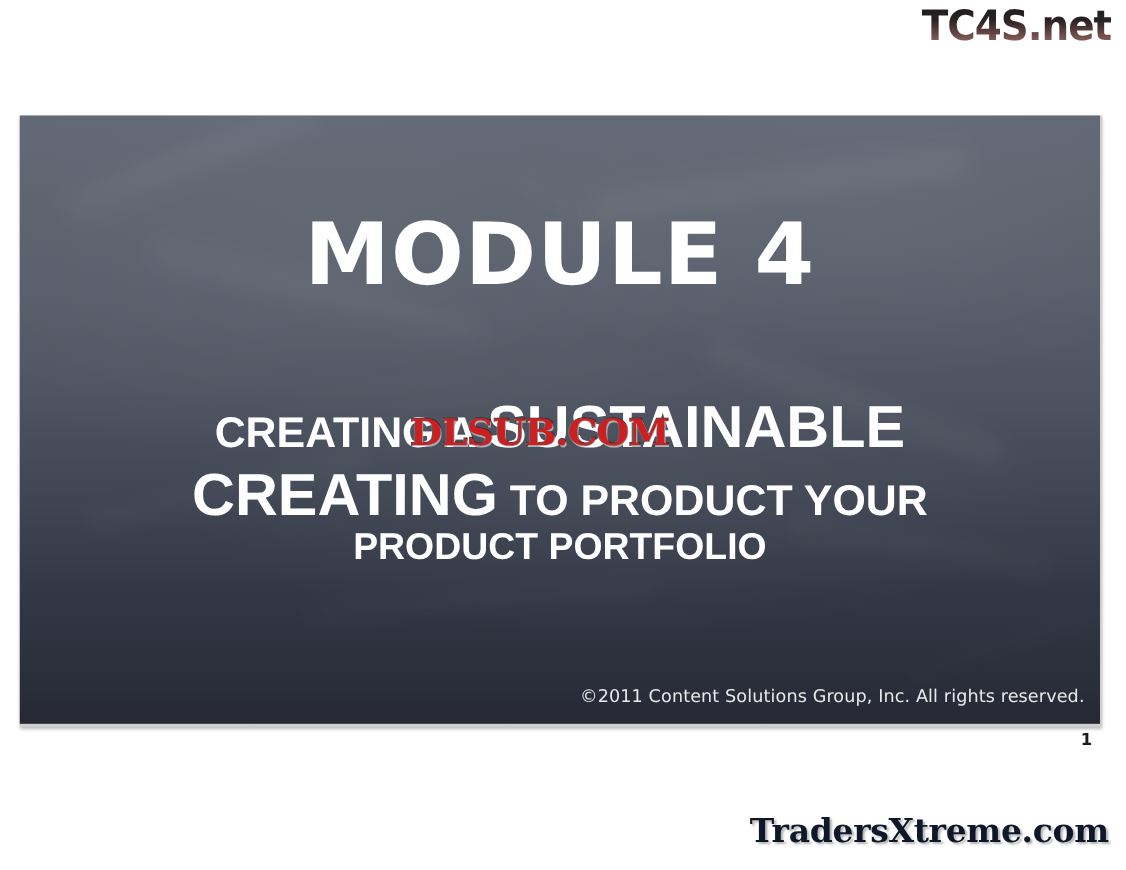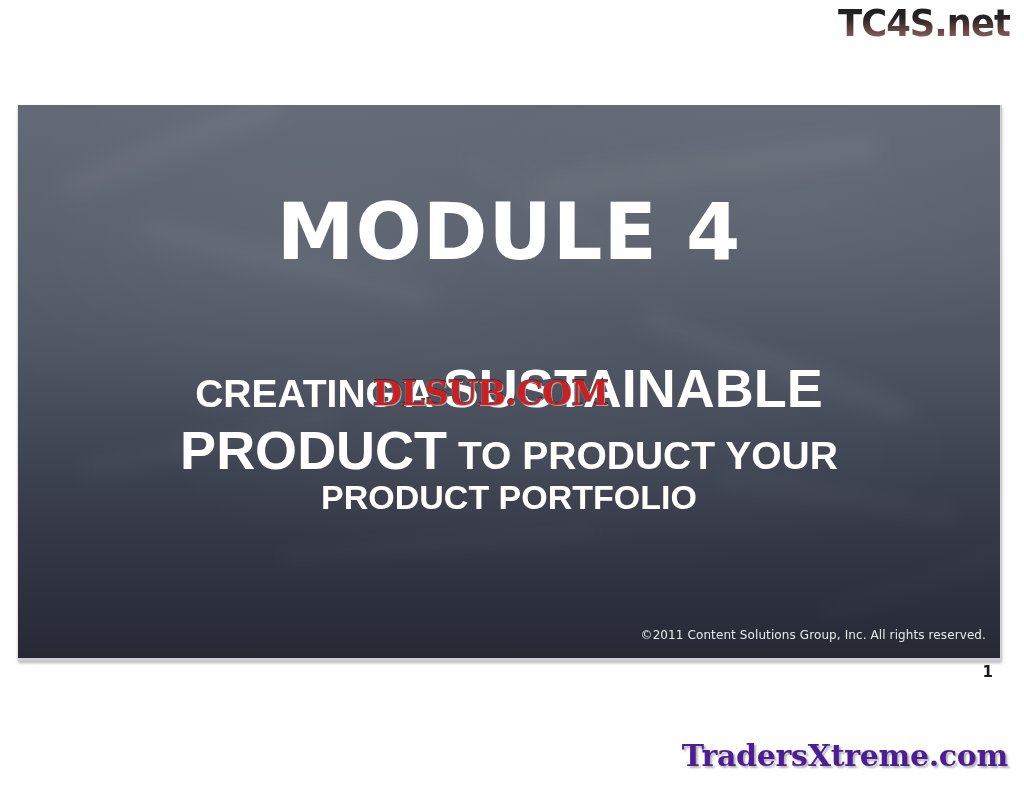--- a/index.html
+++ b/index.html
@@ -114,21 +114,21 @@
 
   .line1 { margin-bottom:6px; }
   .line2 { margin-bottom:2px; }
   .line3 { font-size:34px; }
 
   .copyright {
     position:absolute;
     right:14px;
     bottom:16px;
     font-family:"DejaVu Sans", sans-serif;
-    font-size:12px;
+    font-size:16px;
     font-weight:normal;
     color:#e9e9ec;
     letter-spacing:0.1px;
   }
 
   
   .page-number {
     position:absolute;
     left:0;
     top:663px;
@@ -160,21 +160,21 @@
   }
 
   .watermark-tx {
     position:absolute;
     right:16px;
     bottom:18px;
     font-family:"DejaVu Serif", serif;
     font-weight:bold;
     font-size:30px;
     letter-spacing:-0.3px;
-    color:#4c1d95;
+    color:#0f172a;
     -webkit-text-stroke:0.9px #ffffff;
     paint-order:stroke fill;
     text-shadow:
       2px 2px 2px rgba(0,0,0,0.30),
       0 0 1px rgba(255,255,255,0.9);
     white-space:nowrap;
   }
 </style>
 </head>
 <body>
@@ -195,21 +195,21 @@
     <div class="chalk-smudge sm6"></div>
     <div class="chalk-smudge sm7"></div>
     <div class="chalk-smudge sm8"></div>
     <div class="chalk-smudge sm9"></div>
 
     <div class="module-title">MODULE 4</div>
 
     <div class="subtitle-block">
       <span class="sub-line line1"><span class="sz-small">CREATING A </span><span class="sz-big">SUSTAINABLE</span></span>
 
-      <span class="sub-line line2"><span class="sz-big">PRODUCT</span><span class="sz-small"> TO PRODUCT YOUR</span></span>
+      <span class="sub-line line2"><span class="sz-big">CREATING</span><span class="sz-small"> TO PRODUCT YOUR</span></span>
 
       <span class="sub-line line3">PRODUCT PORTFOLIO</span>
     </div>
 
     <div class="copyright">©2011 Content Solutions Group, Inc.  All rights reserved.</div>
   </div>
 
   <div class="page-number">1</div>
 
   <div class="stamp-dlsub">DLSUB.COM</div>

